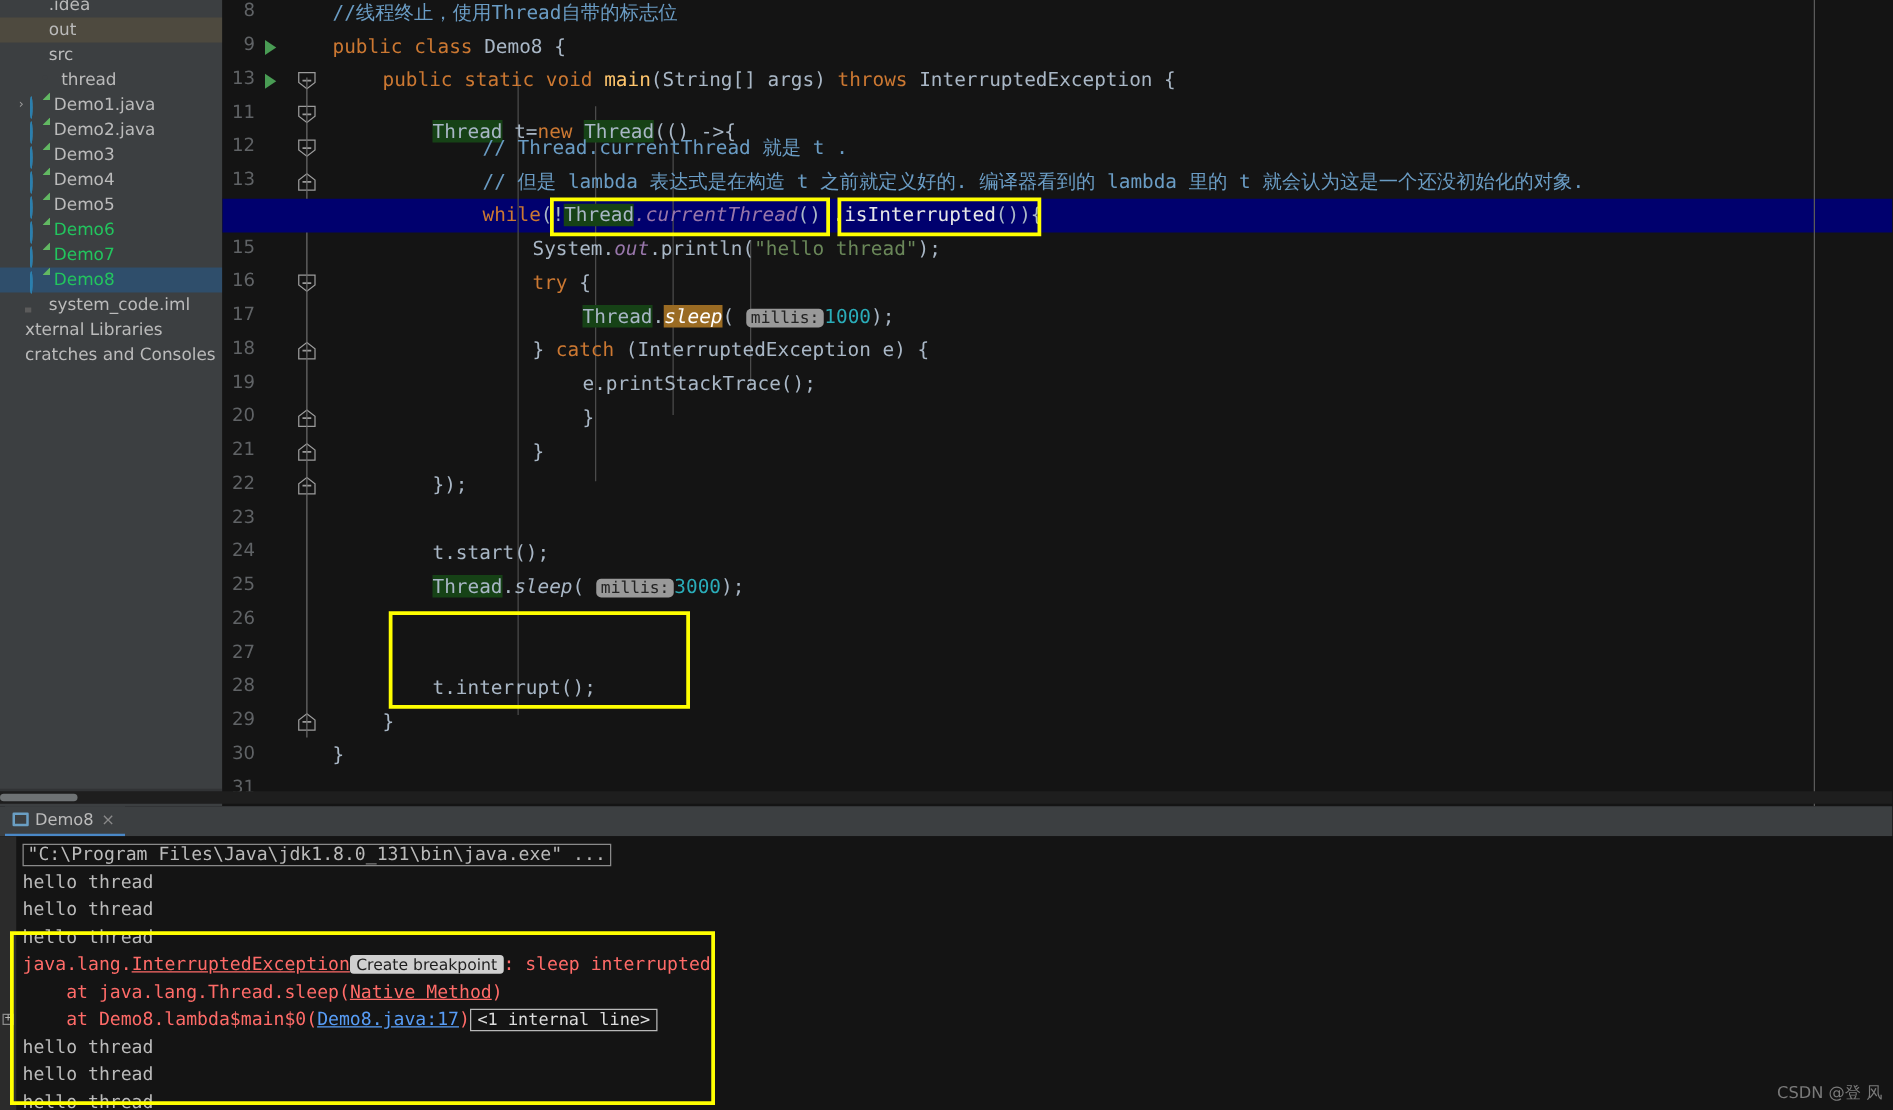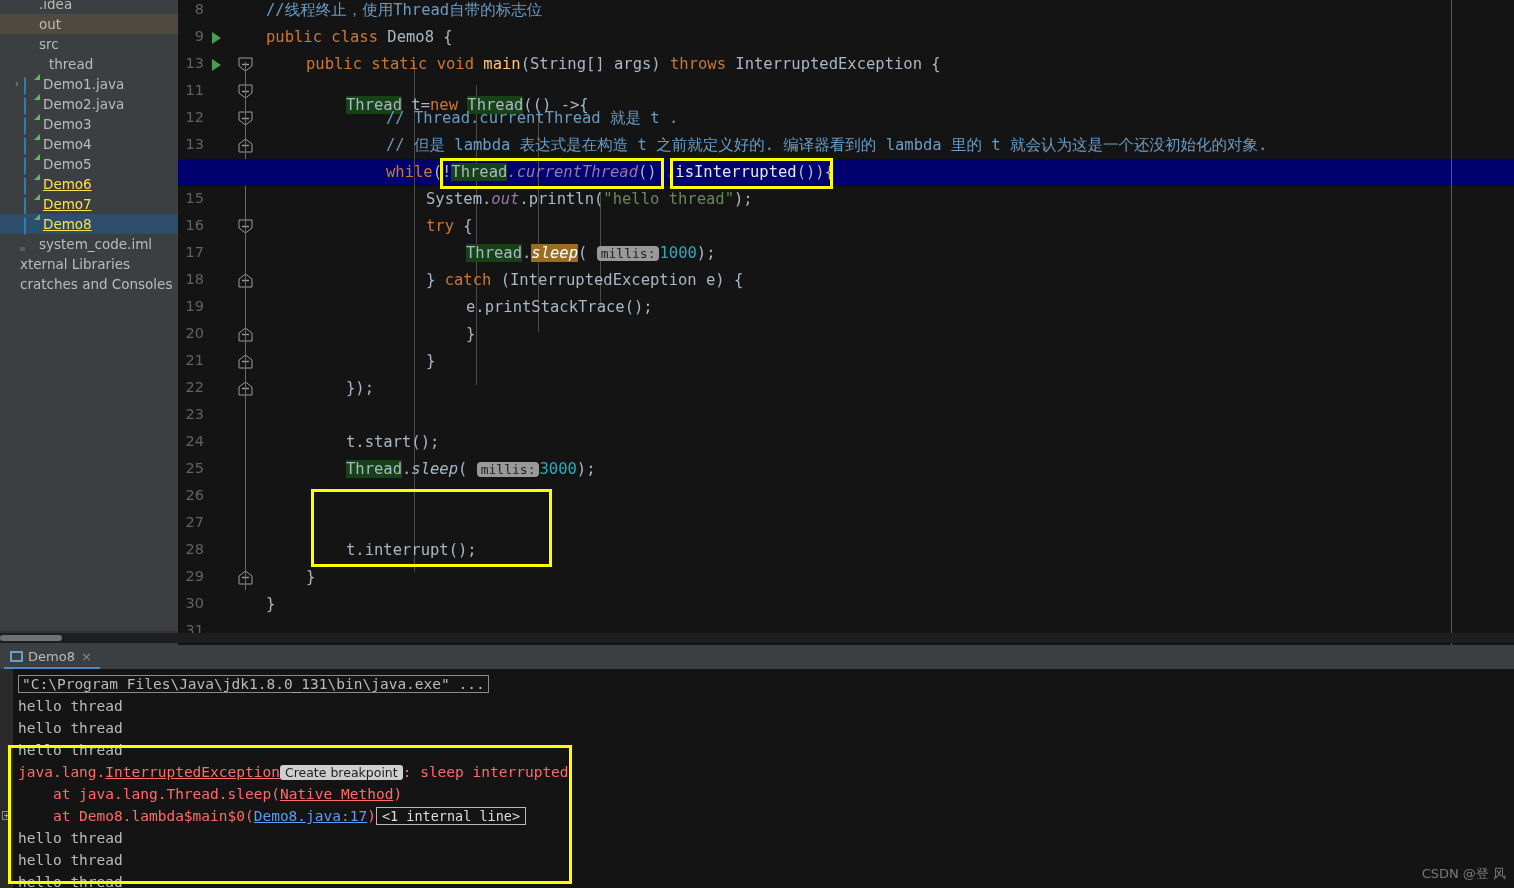--- a/index.html
+++ b/index.html
@@ -21,21 +21,21 @@
   .tree-row {
     position: relative; height: 20px; line-height: 20px;
     font-size: 13.5px; color: #bbbbbb; white-space: nowrap;
     padding-left: 4px;
   }
   .tree-row.sel-out { background: #4e4a3f; }
   .tree-row.sel-blue { background: #2f4e6b; }
   .tree-row .tw { display: inline-block; width: 14px; text-align: center;
                   color: #9b9b9b; font-size: 10px; vertical-align: top; }
   .tree-row .label { vertical-align: top; }
-  .tree-row .label.green { color: #fde047; text-decoration: underline; }
+  .tree-row .label.green { color: #22c55e; }
   .ic { display: inline-block; width: 15px; height: 13px; vertical-align: -2px;
         margin-right: 4px; position: relative; }
   .ic-folder-orange { width: 9px; height: 11px; background: #d2813a; border-radius: 1px; }
   .ic-folder-blue   { width: 9px; height: 11px; background: #4d9fd6; border-radius: 1px; }
   .ic-pkg { width: 13px; height: 10px; background: #7a8a99; border-radius: 1px; }
   .ic-pkg::after { content:""; position:absolute; left:4px; top:3px; width:4px; height:4px;
                    background:#3c3f41; border-radius:50%; }
   .ic-java { width: 13px; height: 13px; border-radius: 50%;
              background: #3d9bd0; border: 1px solid #2a7fae; }
   .ic-java::after { content:""; position:absolute; right:-1px; top:-2px;

